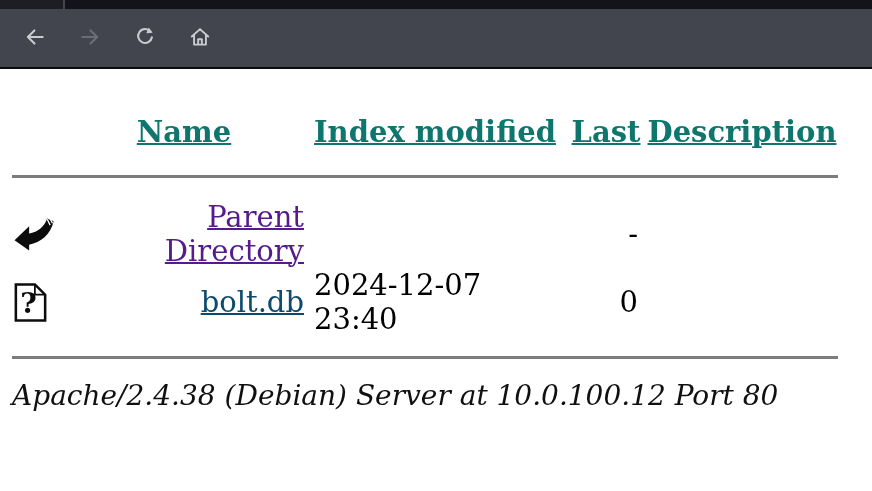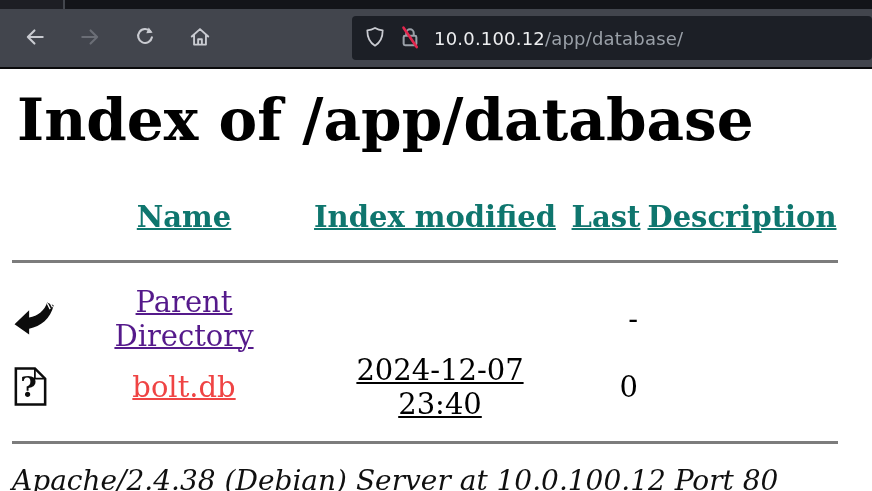--- a/index.html
+++ b/index.html
@@ -69,30 +69,30 @@
     font-size:29px; color:#000;
   }
   table.listing col.c-icon { width:52px; }
   table.listing col.c-name { width:240px; }
   table.listing col.c-mod  { width:262px; }
   table.listing col.c-size { width:80px; }
   table.listing col.c-desc { width:192px; }
   table.listing th { font-weight:bold; text-align:center; padding:0; }
   table.listing a { text-decoration:underline; text-decoration-thickness:2px; }
   a.hdr-link { color:#0f766e;text-align:right; }
-  a.file-link { color:#ef4444; }
+  a.file-link { color:#0c4a6e; }
   a.visited-link { color:#551A8B; }
   tr.hr-row td { padding:26px 0 22px 0; }
   tr.hr-row.bottom td { padding:20px 0 0 0; }
   .rule { border:none; height:3px; background:#7c7c7c; margin:0; width:826px; }
   tr.file-row td { height:47px; vertical-align:middle; padding:0; }
   td.cell-icon { text-align:left; }
   td.cell-icon svg { display:block; }
-  td.cell-name { text-align:center; }
-  td.cell-mod  { text-align:center; padding-left:10px !important;text-decoration:underline; }
+  td.cell-name { text-align:right; }
+  td.cell-mod  { text-align:left; padding-left:10px !important; }
   td.cell-size { text-align:right; padding-right:8px !important; }
   td.cell-desc { text-align:left; }
   address.server-sig {
     display:block;
     margin:20px 0 0 12px;
     font-style:italic; font-size:28px; color:#101010;
     font-family:"DejaVu Serif", serif;
   }
 </style>
 </head>
@@ -127,43 +127,23 @@
     </span>
   </button>
   <button class="nav-btn">
     <span>
       <svg width="22" height="22" viewBox="0 0 20 20">
         <path d="M2.5 9.6 L10 2.8 L17.5 9.6 M4.6 7.9 V16.9 H15.4 V7.9 M8.3 16.9 V12 H11.7 V16.9" fill="none" stroke="currentColor" stroke-width="1.7" stroke-linecap="round" stroke-linejoin="round"></path>
       </svg>
     </span>
   </button>
 
-  <div class="url-bar">
-    <button class="url-icon-btn">
-      <span>
-        <svg width="22" height="22" viewBox="0 0 20 20">
-          <path d="M10 1.8 C12.4 3.2 14.8 3.8 17 3.9 C17 9.6 15.2 14.9 10 17.9 C4.8 14.9 3 9.6 3 3.9 C5.2 3.8 7.6 3.2 10 1.8 Z" fill="none" stroke="#c9cbd1" stroke-width="1.6" stroke-linejoin="round"></path>
-        </svg>
-      </span>
-    </button>
-    <button class="url-icon-btn">
-      <span>
-        <svg width="24" height="24" viewBox="0 0 20 20">
-          <path d="M6.9 9.0 V6.7 a3.1 3.1 0 0 1 6.2 0 V9.0" fill="none" stroke="#9aa0a8" stroke-width="1.7"></path>
-          <rect x="4.7" y="9.0" width="10.6" height="7.8" rx="1.2" fill="none" stroke="#9aa0a8" stroke-width="1.7"></rect>
-          <line x1="4.6" y1="2.2" x2="15.6" y2="18.4" stroke="#e2264d" stroke-width="2.2" stroke-linecap="round"></line>
-        </svg>
-      </span>
-    </button>
-    <span class="url-text"><span class="domain">10.0.100.12</span><span class="path">/app/database/</span></span>
-  </div>
 </div>
 
 <div class="content">
-  <h1 class="page-title">Index of /app/database</h1>
 
   <table class="listing">
     <colgroup>
       <col class="c-icon">
         <col class="c-name">
         <col class="c-mod">
         <col class="c-size">
         <col class="c-desc">
     </colgroup>
     <tbody>

